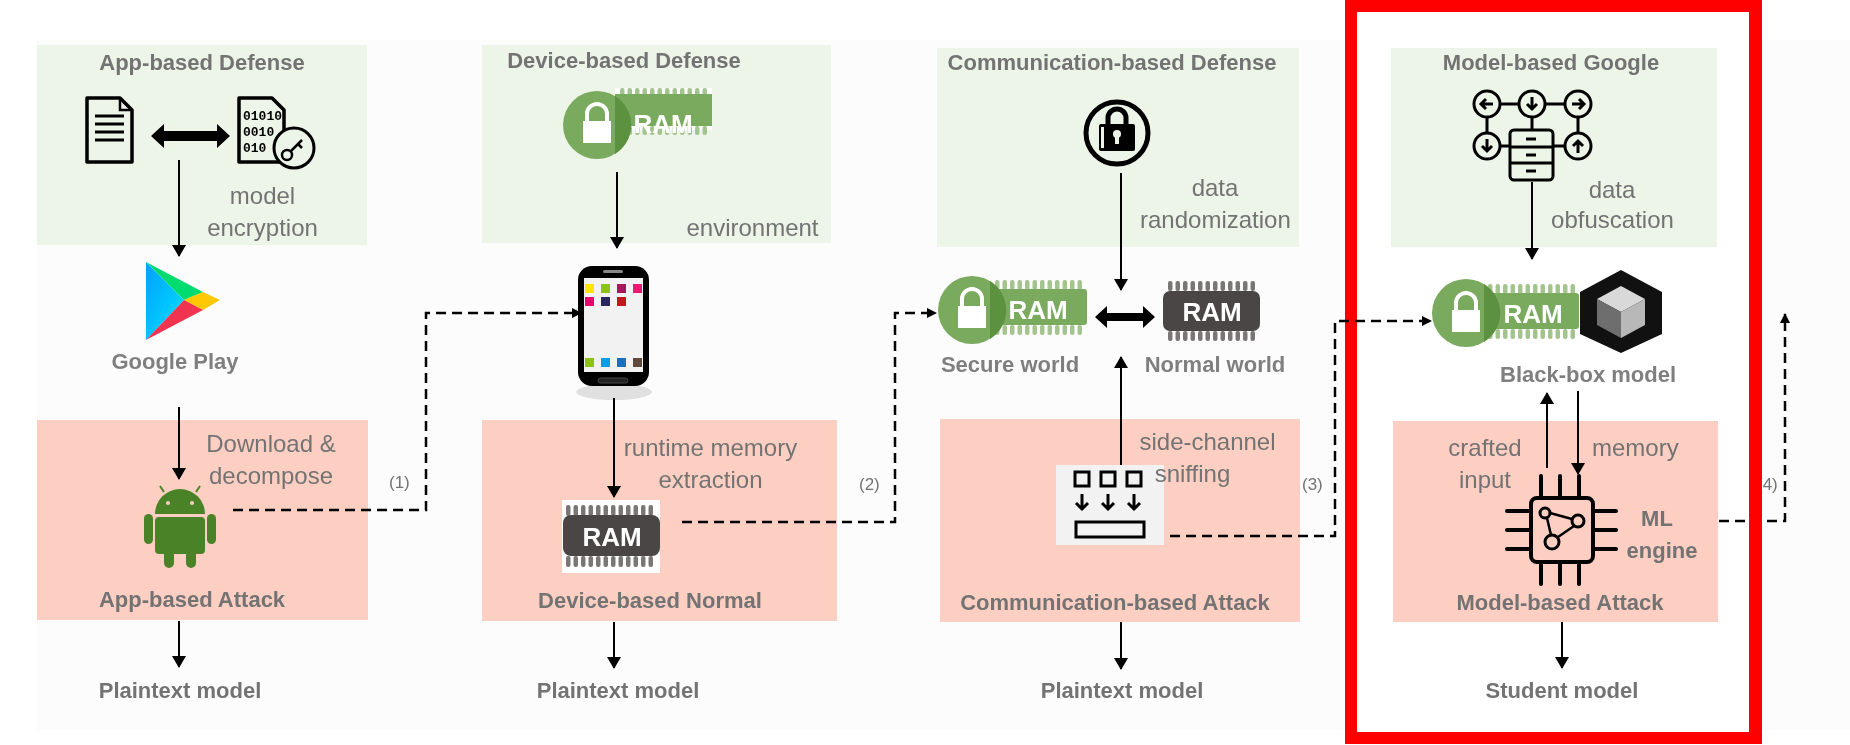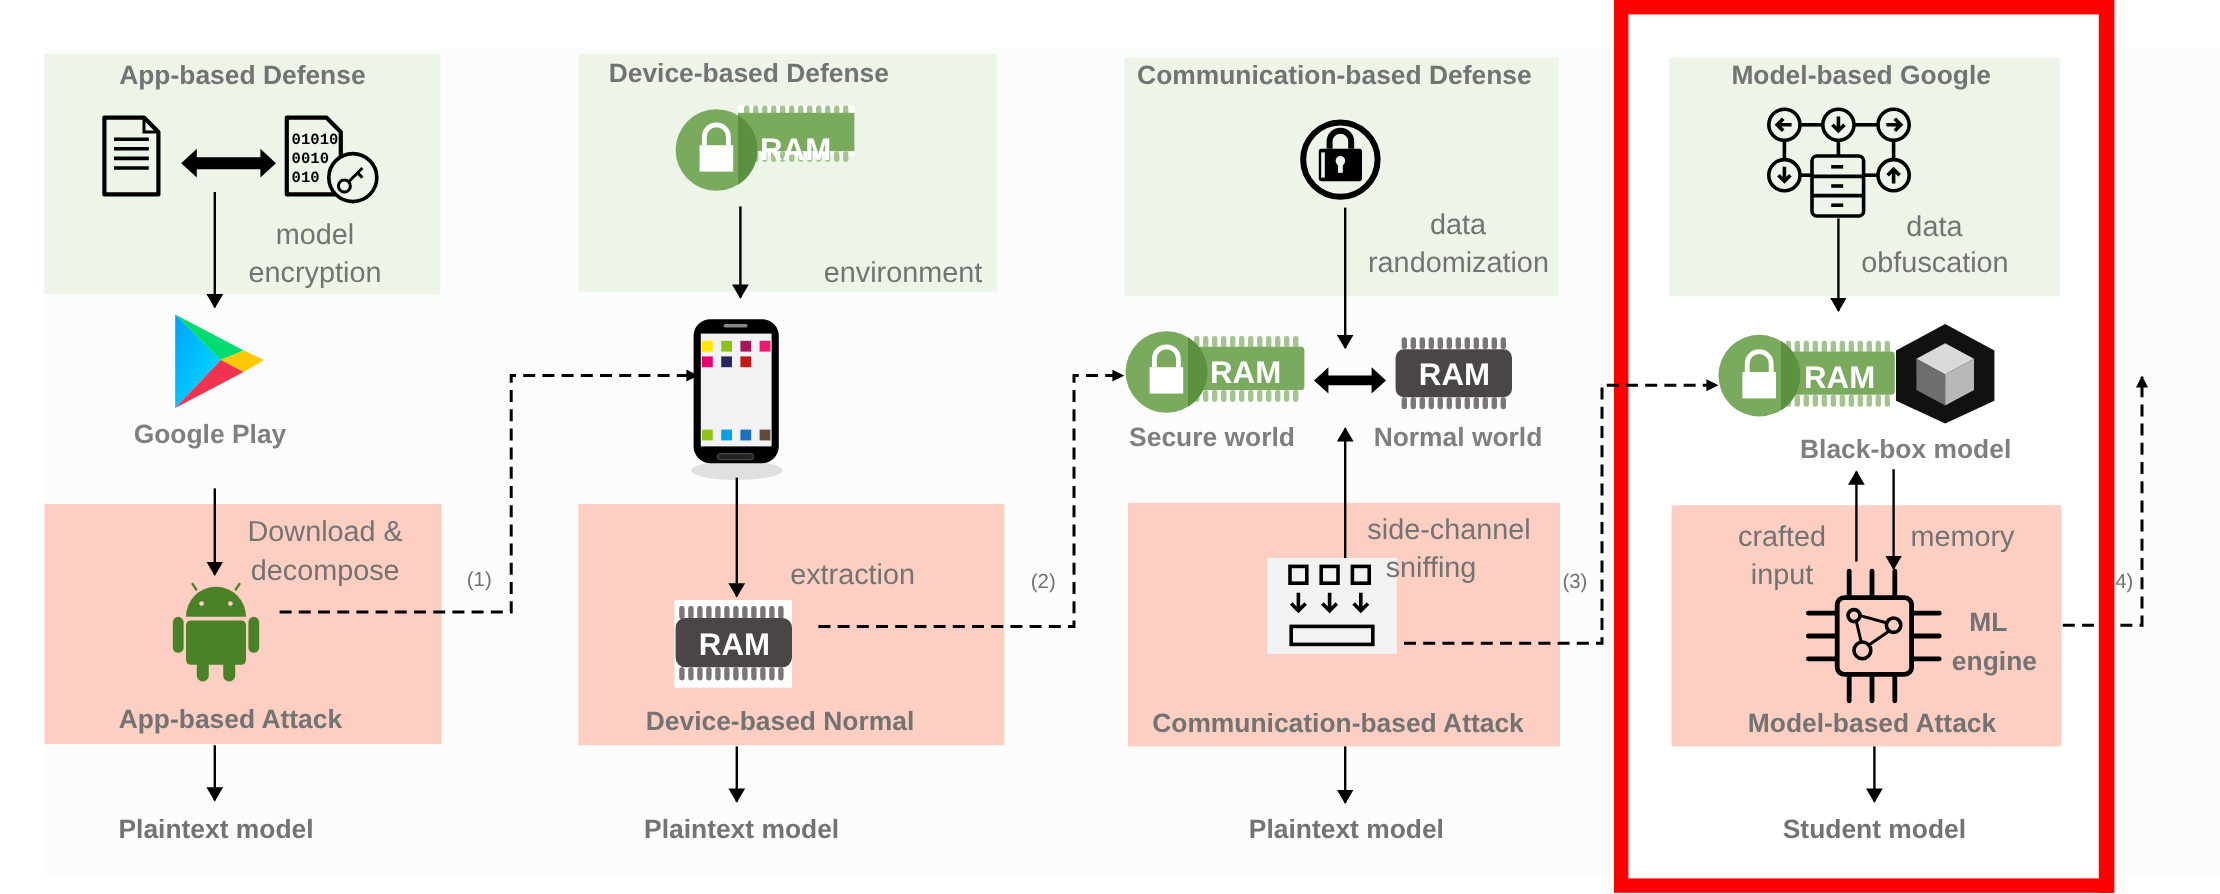--- a/index.html
+++ b/index.html
@@ -376,20 +376,21 @@
   <div class="txt lbl" style="left:200px;top:212px;width:125px;">encryption</div>
   <div class="txt grey" style="left:100px;top:349px;width:150px;">Google Play</div>
   <div class="txt lbl" style="left:196px;top:428px;width:150px;">Download &amp;</div>
   <div class="txt lbl" style="left:196px;top:460px;width:150px;">decompose</div>
   <div class="txt title" style="left:37px;top:587px;width:310px;">App-based Attack</div>
   <div class="txt out" style="left:80px;top:678px;width:200px;">Plaintext model</div>
   <div class="txt num" style="left:389px;top:473px;">(1)</div>
 
   <div class="txt title" style="left:454px;top:48px;width:340px;">Device-based Defense</div>
   <div class="txt lbl" style="left:655px;top:212px;width:195px;">environment</div>
+  <div class="txt lbl" style="left:618px;top:432px;width:185px;">runtime memory</div>
   <div class="txt lbl" style="left:618px;top:464px;width:185px;">extraction</div>
   <div class="txt title" style="left:520px;top:588px;width:260px;">Device-based Normal</div>
   <div class="txt out" style="left:518px;top:678px;width:200px;">Plaintext model</div>
   <div class="txt num" style="left:859px;top:475px;">(2)</div>
 
   <div class="txt title" style="left:937px;top:50px;width:350px;">Communication-based Defense</div>
   <div class="txt lbl" style="left:1140px;top:172px;width:150px;">data</div>
   <div class="txt lbl" style="left:1140px;top:204px;width:150px;">randomization</div>
   <div class="txt grey" style="left:935px;top:352px;width:150px;">Secure world</div>
   <div class="txt grey" style="left:1135px;top:352px;width:160px;">Normal world</div>

